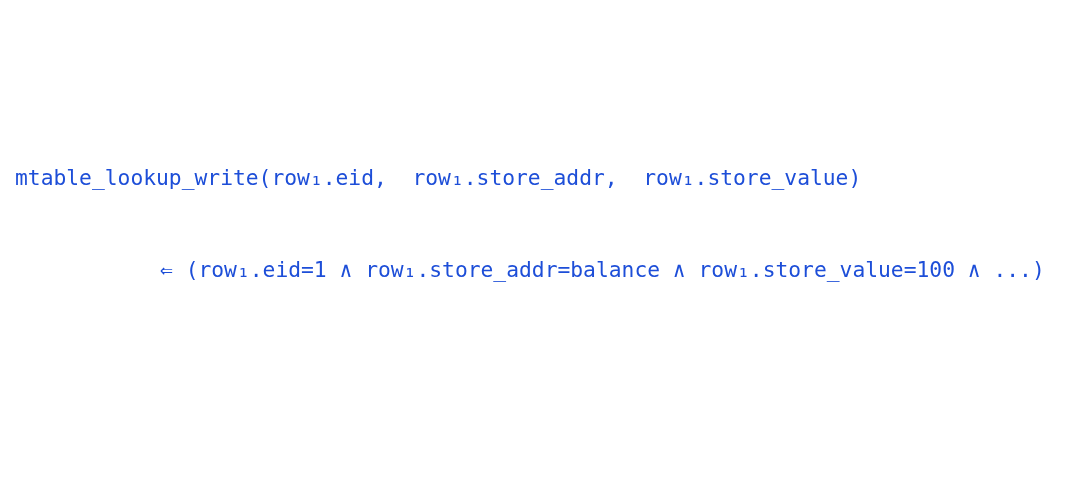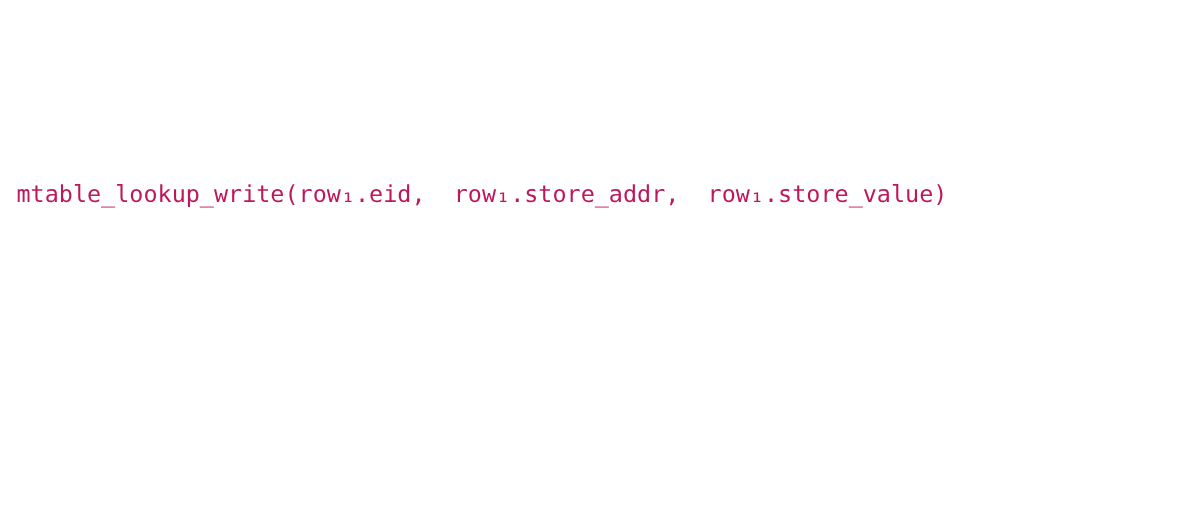--- a/index.html
+++ b/index.html
@@ -11,40 +11,41 @@
     position: relative;
     width: 1080px;
     height: 463px;
     overflow: hidden;
     background: #ffffff;
     box-sizing: border-box;
     padding: 9px 0 0 15px;
     font-family: "DejaVu Sans Mono", "Liberation Mono", "DejaVu Sans", monospace;
     font-size: 21.3px;
     line-height: 30.8px;
-    color: #be185d;
+    color: #1d4ed8;
     white-space: pre;
   }
   .block {
     margin: 0 0 30.8px 0;
   }
   .line {
     white-space: pre;
   }
   .line.cont {
     padding-left: 145px;
   }
 </style>
 </head>
 <body>
 
 <div class="page">
 
   <div class="block">
     <div class="line head">mtable_lookup_write(row₁.eid,  row₁.store_addr,  row₁.store_value)</div>
+    <div class="line cont">⇐ (row₁.eid=1 ∧ row₁.store_addr=balance ∧ row₁.store_value=100 ∧ ...)</div>
   </div>
 
   <div class="block">
     
     
   </div>
 
   
 
   

